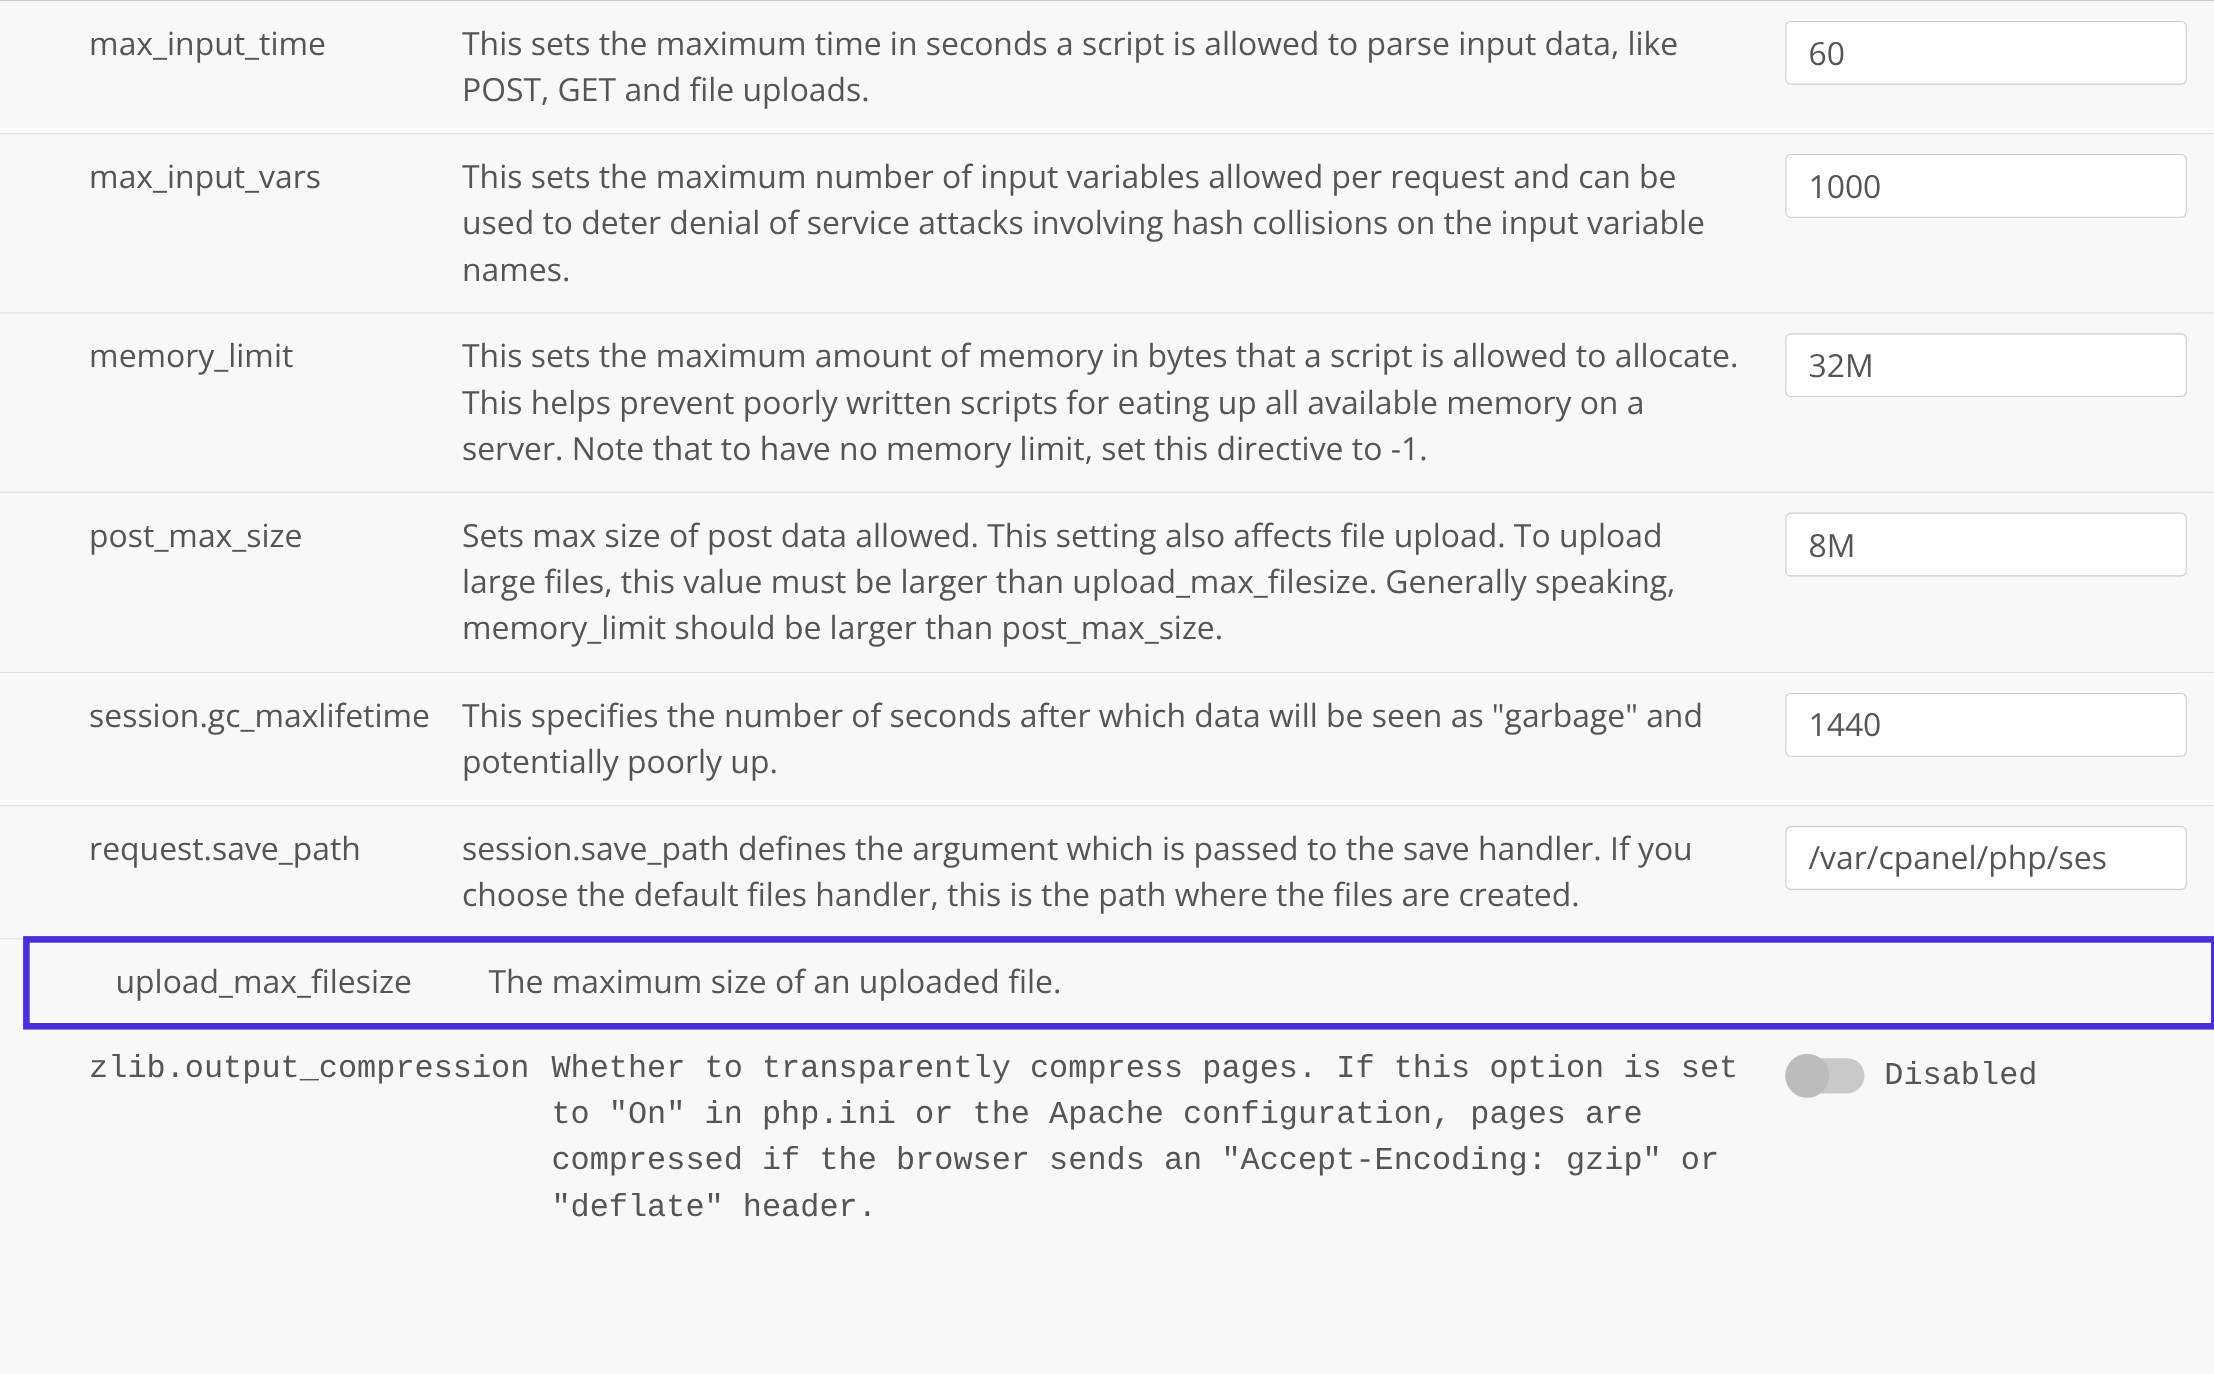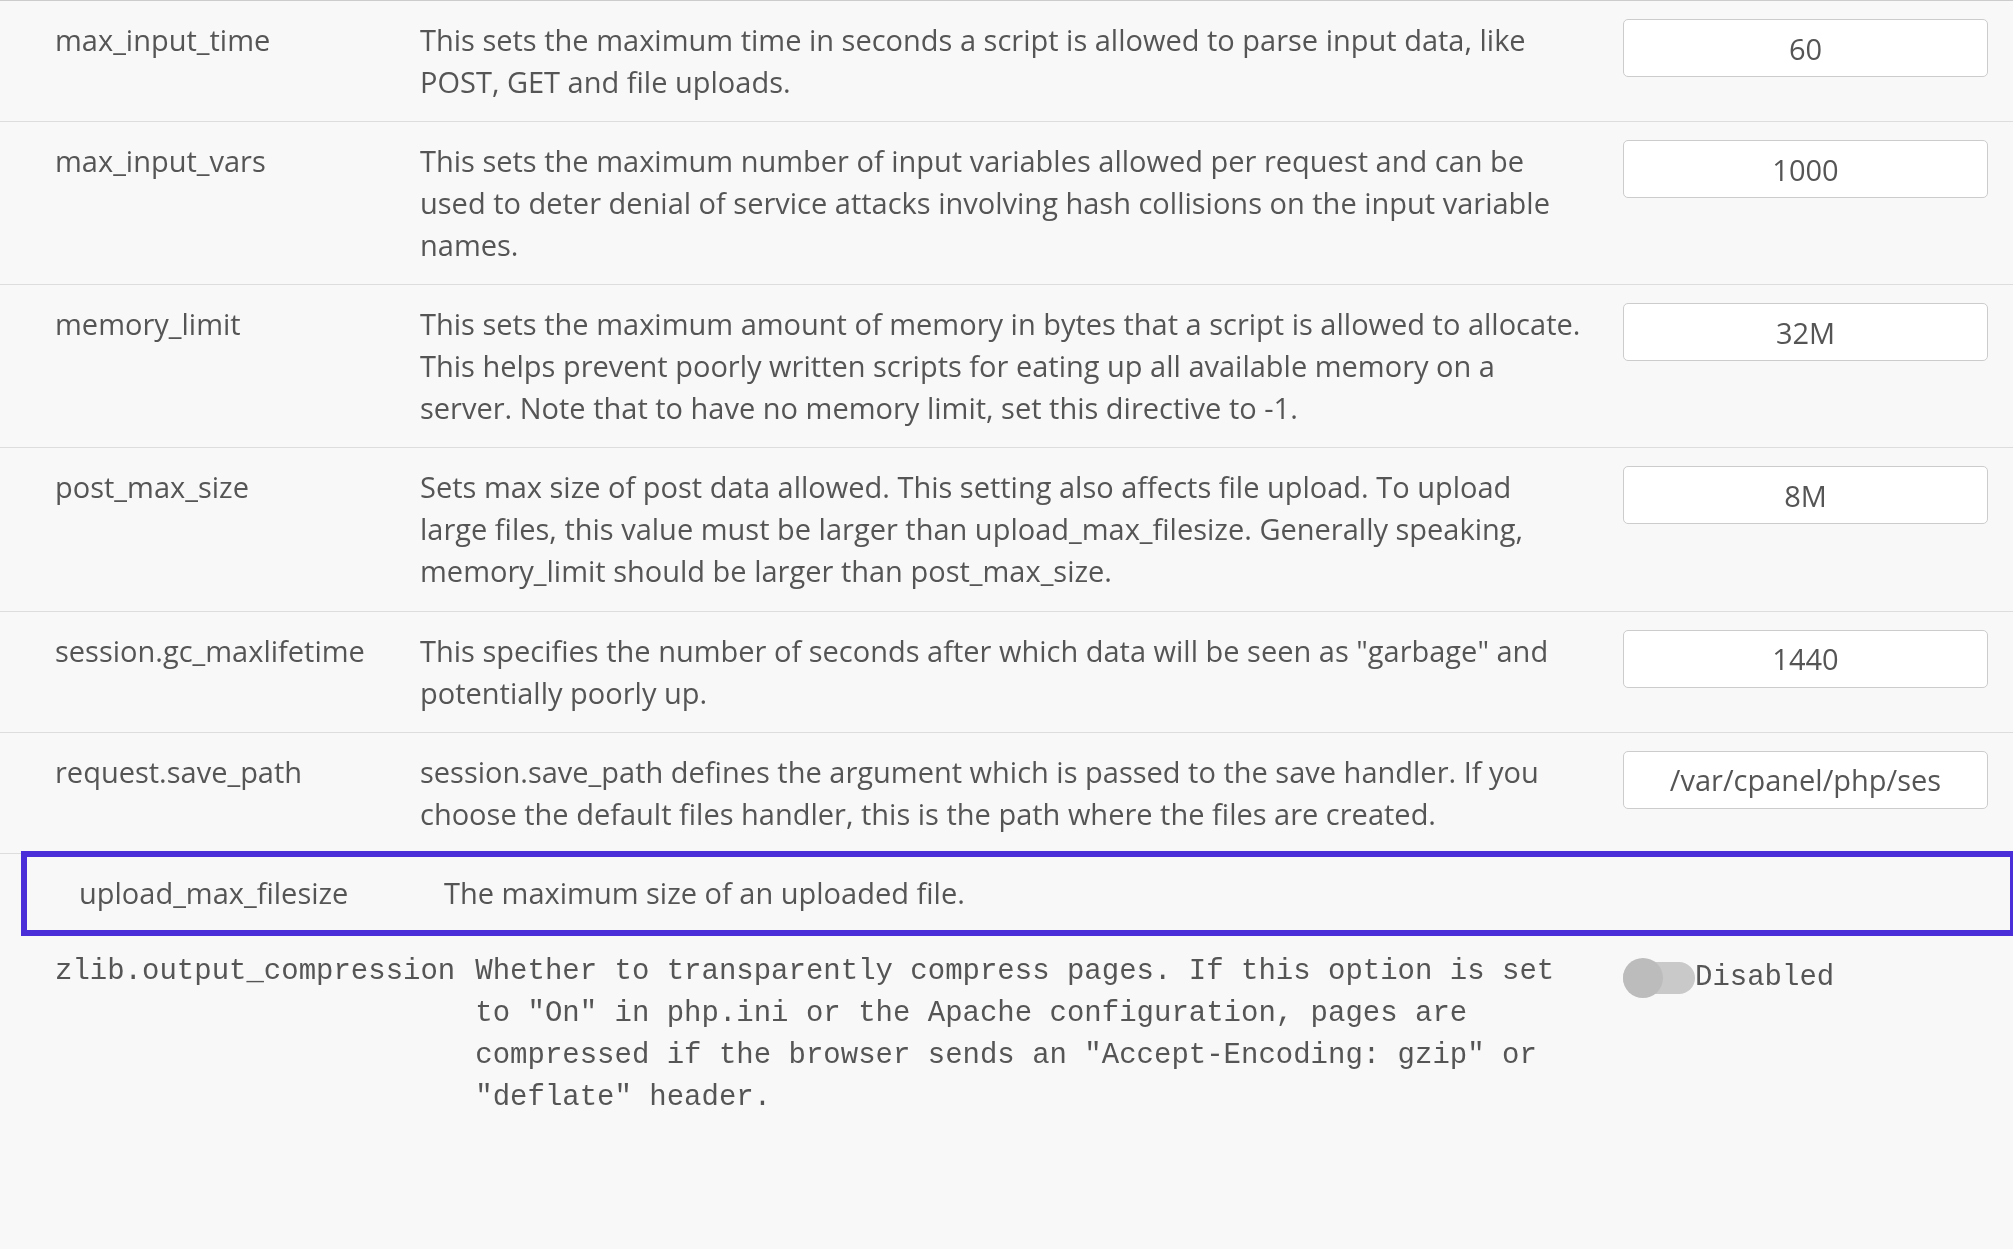--- a/index.html
+++ b/index.html
@@ -18,21 +18,21 @@
   }
   .setting-row {
     display: flex;
     align-items: flex-start;
     border-bottom: 1px solid #ddd;
     padding: 18px 0 18px 0;
     position: relative;
   }
   .setting-name {
     flex: 0 0 420px;
-    padding-left: 55px;
+    padding-left: 81px;
     padding-right: 20px;
     color: #555;
   }
   .setting-desc {
     flex: 1 1 auto;
     padding-right: 40px;
     color: #555;
   }
   .setting-value {
     flex: 0 0 390px;
@@ -41,30 +41,30 @@
   .value-input {
     width: 100%;
     height: 58px;
     border: 1px solid #ccc;
     border-radius: 5px;
     background: #fff;
     font-size: 29px;
     padding: 0 20px;
     color: #555;
     font-family: inherit;
-    text-align: center;
   }
   .highlighted {
     outline: 6px solid #4a2fd9;
     outline-offset: -3px;
     margin-left: 24px;
   }
   .toggle-wrap {
     display: flex;
     align-items: center;
+    gap: 18px;
     padding-top: 6px;
   }
   .toggle {
     width: 72px;
     height: 32px;
     background: #c9c9c9;
     border-radius: 16px;
     position: relative;
   }
   .toggle-knob {

